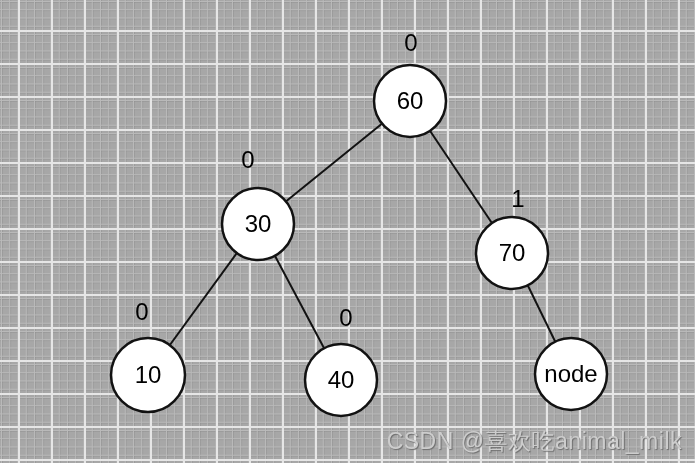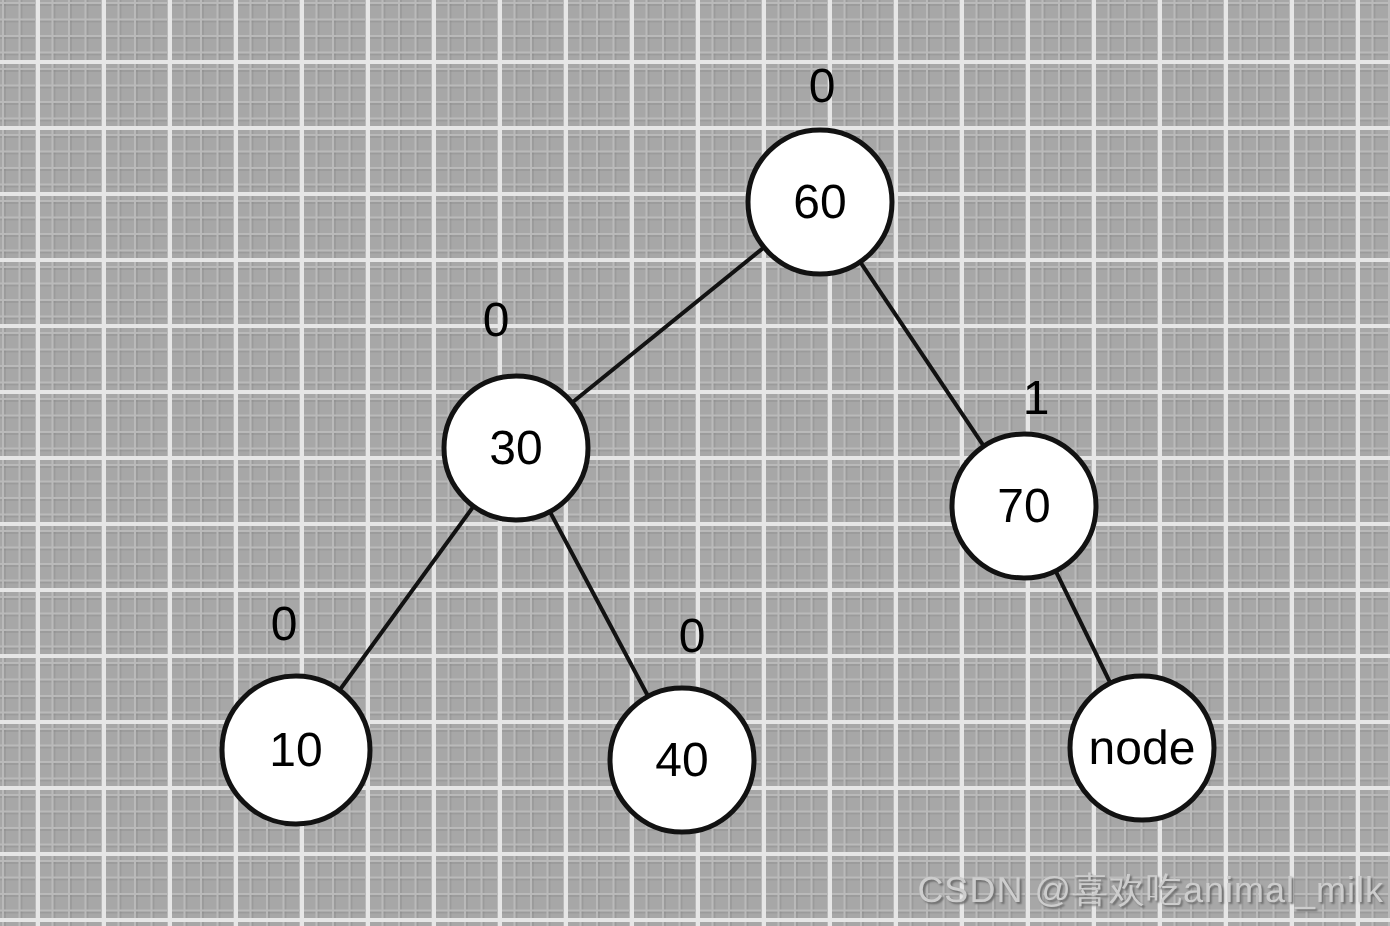--- a/index.html
+++ b/index.html
@@ -36,23 +36,23 @@
     font-size:24px;
     fill:#000;
   }
   .edge-label{
     font-family:"Liberation Sans", sans-serif;
     font-size:24px;
     fill:#000;
   }
   .watermark{
     position:absolute;
-    right:3px;
+    right:13px;
     bottom:6px;
-    font-size:18px;
+    font-size:23px;
     letter-spacing:0.5px;
     color:#cdcdcd;
     text-shadow:1px 1px 1px #6e6e6e;
     white-space:nowrap;
     user-select:none;
   }
 </style>
 </head>
 <body>
 

